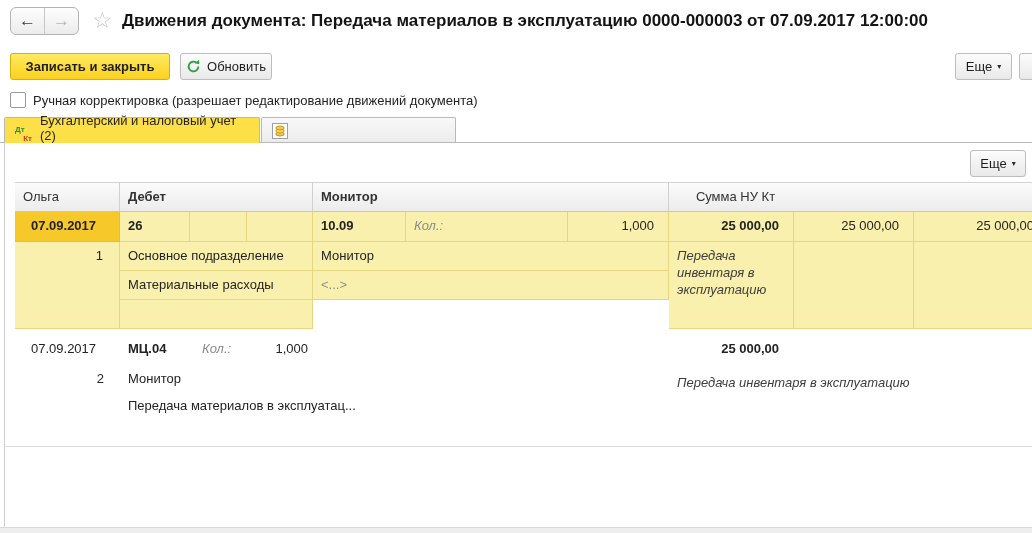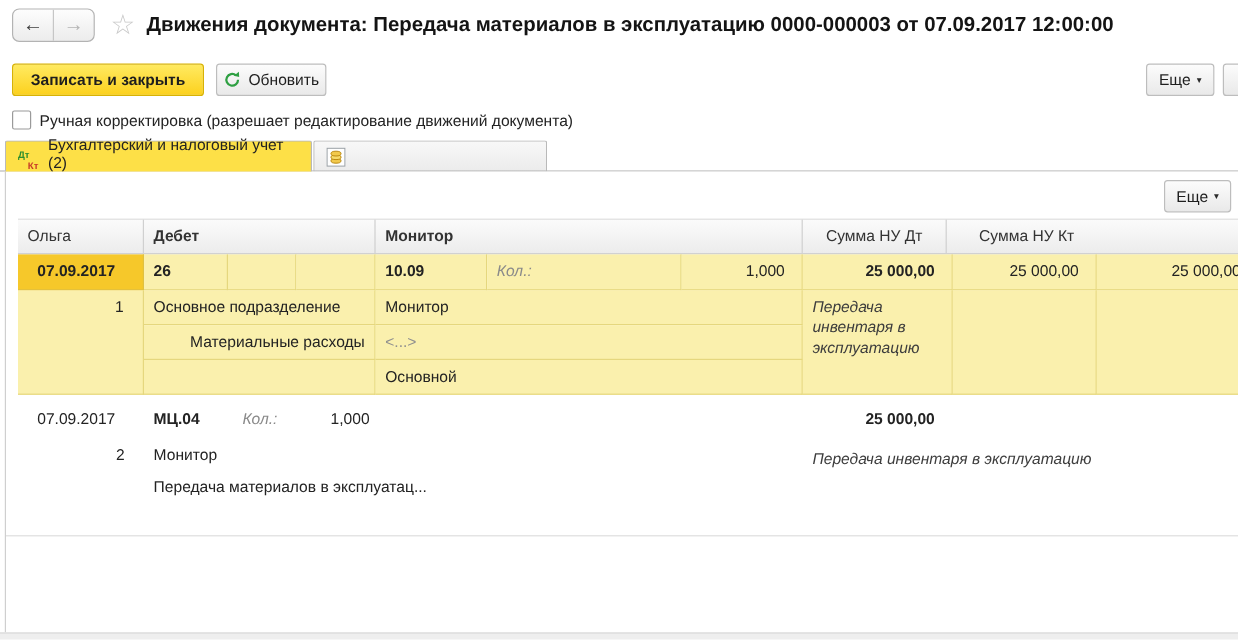--- a/index.html
+++ b/index.html
@@ -65,21 +65,21 @@
      border-bottom:1px solid var(--row-divider,#e5d77e);
      padding:0 8px;line-height:28px;white-space:nowrap;overflow:hidden;color:#232323;}
   .c.sub{line-height:27px;}
   .c.bold{font-weight:bold;}
   .c.right{text-align:right;padding-right:14px;}
   .c.qtylbl{font-style:italic;color:#8a8a8a;}
   .c.muted{color:#8f8f8f;}
   .c-gold{background:var(--accent-gold,#f6c82a);font-weight:bold;
           border-right-color:#e0c040;border-bottom-color:#e0c040;padding-left:16px;}
   .g-num{grid-area:2/1/5/2;text-align:right;padding-right:16px;line-height:26px;}
-  .g-ds1{grid-area:2/2/3/5;} .g-ds2{grid-area:3/2/4/5;text-align:right;} .g-ds3{grid-area:4/2/5/5;}
+  .g-ds1{grid-area:2/2/3/5;} .g-ds2{grid-area:3/2/4/5;} .g-ds3{grid-area:4/2/5/5;}
   .g-cs1{grid-area:2/5/3/8;} .g-cs2{grid-area:3/5/4/8;} .g-cs3{grid-area:4/5/5/8;}
   .g-com{grid-area:2/8/5/9;white-space:normal;font-style:italic;line-height:17px;
          padding:5px 8px;color:#3d3d3d;}
   .g-nudt2{grid-area:2/9/5/10;} .g-nukt2{grid-area:2/10/5/11;}
   .row2{position:relative;width:1032px;height:111px;margin-top:6px;color:#232323;}
   .row2 .abs{position:absolute;line-height:27px;white-space:nowrap;}
   .r2-date{left:16px;top:0;line-height:30px;}
   .r2-acc{left:113px;top:0;line-height:30px;font-weight:bold;}
   .r2-qtylbl{left:187px;top:0;line-height:30px;font-style:italic;color:#8a8a8a;}
   .r2-qty{left:246px;top:0;width:47px;line-height:30px;text-align:right;}
@@ -146,21 +146,20 @@
     <span>Еще</span>
     <span class="caret">▾</span>
   </div>
 
   <div class="tbl">
 
     <div class="thead">
       <div class="th w-date">Ольга</div>
       <div class="th w-debit b">Дебет</div>
       <div class="th w-credit b">Монитор</div>
-      <div class="th w-nudt center">Сумма НУ Дт</div>
       <div class="th w-nukt center">Сумма НУ Кт</div>
     </div>
 
     <div class="row1">
       <div class="c c-gold" style="grid-area:1/1/2/2">07.09.2017</div>
       <div class="c bold" style="grid-area:1/2/2/3">26</div>
       <div class="c" style="grid-area:1/3/2/4"></div>
       <div class="c" style="grid-area:1/4/2/5"></div>
       <div class="c bold" style="grid-area:1/5/2/6">10.09</div>
       <div class="c qtylbl" style="grid-area:1/6/2/7">Кол.:</div>
@@ -168,21 +167,20 @@
       <div class="c bold right" style="grid-area:1/8/2/9">25 000,00</div>
       <div class="c right" style="grid-area:1/9/2/10">25 000,00</div>
       <div class="c right" style="grid-area:1/10/2/11;padding-right:12px;">25 000,00</div>
 
       <div class="c sub g-num">1</div>
       <div class="c sub g-ds1">Основное подразделение</div>
       <div class="c sub g-ds2">Материальные расходы</div>
       <div class="c sub g-ds3"></div>
       <div class="c sub g-cs1">Монитор</div>
       <div class="c sub g-cs2 muted">&lt;...&gt;</div>
-      <div class="c sub g-cs3">Основной</div>
       <div class="c g-com">Передача инвентаря в эксплуатацию</div>
       <div class="c g-nudt2"></div>
       <div class="c g-nukt2"></div>
     </div>
 
     <div class="row2">
       <div class="abs r2-date">07.09.2017</div>
       <div class="abs r2-acc">МЦ.04</div>
       <div class="abs r2-qtylbl">Кол.:</div>
       <div class="abs r2-qty">1,000</div>

